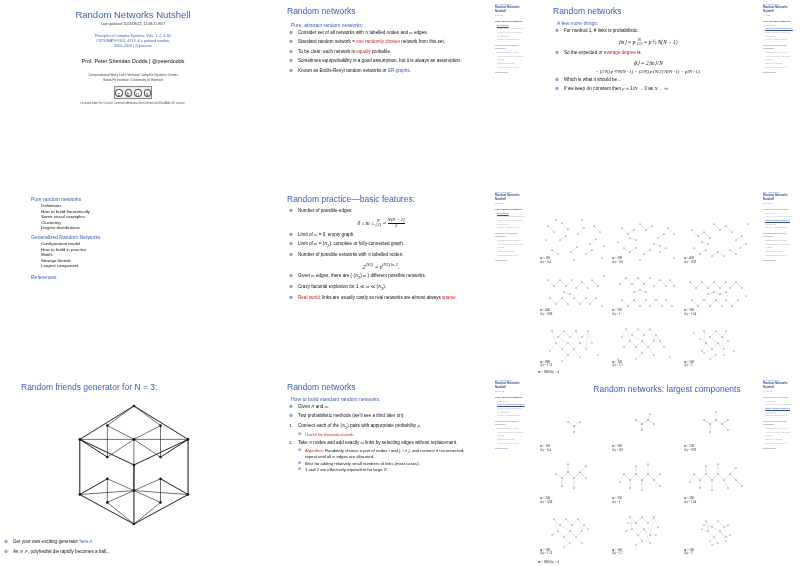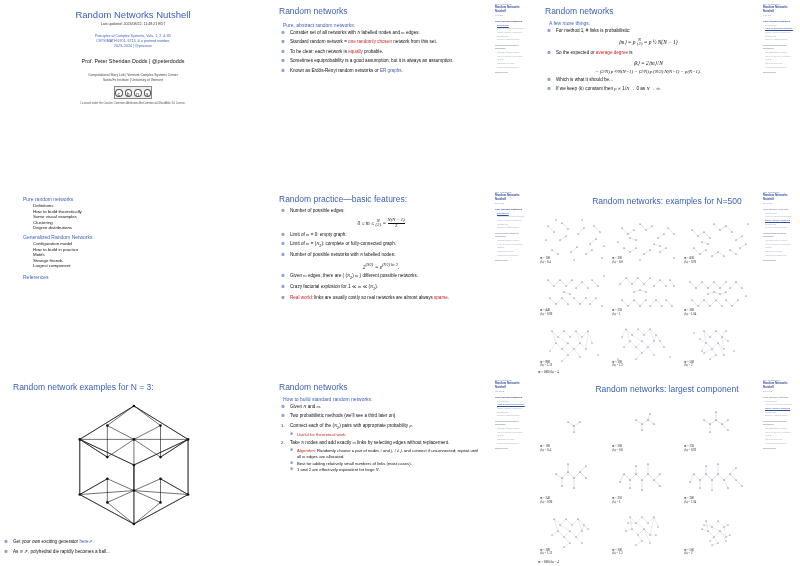--- a/index.html
+++ b/index.html
@@ -13,21 +13,21 @@
   .grid {
     display: grid;
     grid-template-columns: 266px 266px 268px;
     grid-template-rows: 188px 188px 190px;
     width: 800px; height: 566px;
   }
   .slide {
     position: relative;
     background: #ffffff;
     overflow: hidden;
-    padding: 4px 11px;
+    padding: 4px 19px;
   }
   
   .title {
     color: #3b5fb5;
     font-size: 8.5px;
     font-weight: normal;
     margin: 2px 0 4px 2px;
   }
   .title.center { text-align: center; }
   .big-title {
@@ -284,21 +284,20 @@
       <div class="sb-item">Configuration model</div>
       <div class="sb-item">How to build in practice</div>
       <div class="sb-item">Motifs</div>
       <div class="sb-item">Strange friends</div>
       <div class="sb-item">Largest component</div>
       <div class="sb-ref">References</div>
     </div>
   </div>
 
   <div class="slide">
-    <div class="title center" style="margin-top:4px;">Random networks: examples for N=500</div>
     <div class="netgrid">
       <div class="netcell">
         <svg viewBox="0 0 72 52">
           <g stroke="#8aa0c8" stroke-width="0.25" fill="none">
             <path d="M10 12 L16 18 M24 9 L30 15 M40 20 L46 14 M52 30 L58 25 M14 36 L20 40 M33 38 L39 33 M48 40 L54 36 M22 26 L28 22 M56 12 L62 18"></path>
           </g>
           <g fill="#333">
             <circle cx="10" cy="12" r="0.55"></circle>
               <circle cx="16" cy="18" r="0.55"></circle>
               <circle cx="24" cy="9" r="0.55"></circle>
@@ -603,21 +602,21 @@
       <div class="sb-item">Configuration model</div>
       <div class="sb-item">How to build in practice</div>
       <div class="sb-item">Motifs</div>
       <div class="sb-item">Strange friends</div>
       <div class="sb-item">Largest component</div>
       <div class="sb-ref">References</div>
     </div>
   </div>
 
   <div class="slide">
-    <div class="title">Random network examples for N = 3:</div>
+    <div class="title">Random friends generator for N = 3:</div>
     <svg class="bigfig" viewBox="0 0 180 130" style="left:34px; top:24px; width:190px; height:128px;">
       <g stroke="#111" stroke-width="0.6" fill="none">
         <polygon points="95,6 150,40 150,96 95,126 40,96 40,40"></polygon>
         <polygon points="95,6 40,40 95,66 150,40"></polygon>
         <polygon points="95,66 40,40 40,96 95,126"></polygon>
         <polygon points="95,66 150,40 150,96 95,126"></polygon>
         <polygon points="95,6 68,26 95,40 122,26"></polygon>
         <polygon points="40,40 68,58 95,40"></polygon>
         <polygon points="150,40 122,58 95,40"></polygon>
         <polygon points="95,126 68,104 95,92 122,104"></polygon>
@@ -690,21 +689,21 @@
       <div class="sb-item">Configuration model</div>
       <div class="sb-item">How to build in practice</div>
       <div class="sb-item">Motifs</div>
       <div class="sb-item">Strange friends</div>
       <div class="sb-item">Largest component</div>
       <div class="sb-ref">References</div>
     </div>
   </div>
 
   <div class="slide">
-    <div class="title center" style="margin-top:4px;">Random networks: largest component</div>
+    <div class="title center" style="margin-top:4px;">Random networks: largest components</div>
     <div class="netgrid">
       <div class="netcell">
         <svg viewBox="0 0 72 52">
           <g stroke="#8aa0c8" stroke-width="0.3" fill="none">
             <path d="M30 20 L36 24 L42 20 M36 24 L36 30"></path>
           </g>
           <g fill="#333">
               <circle cx="30" cy="20" r="0.6"></circle>
               <circle cx="36" cy="24" r="0.6"></circle>
               <circle cx="42" cy="20" r="0.6"></circle>

